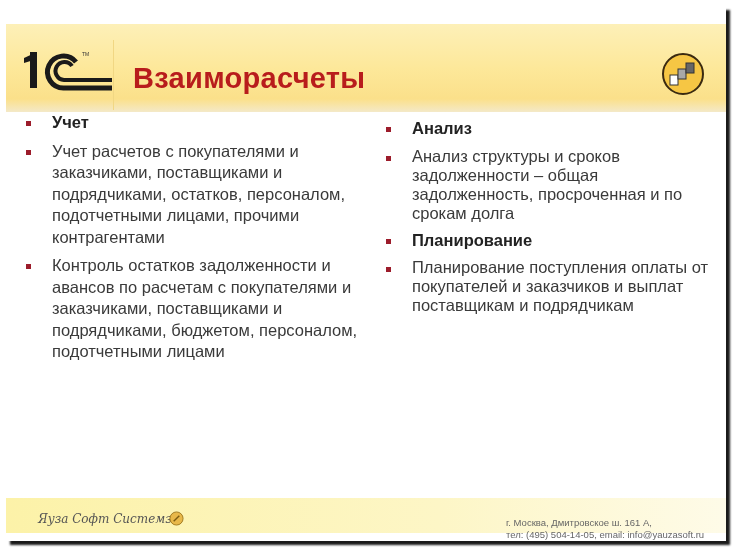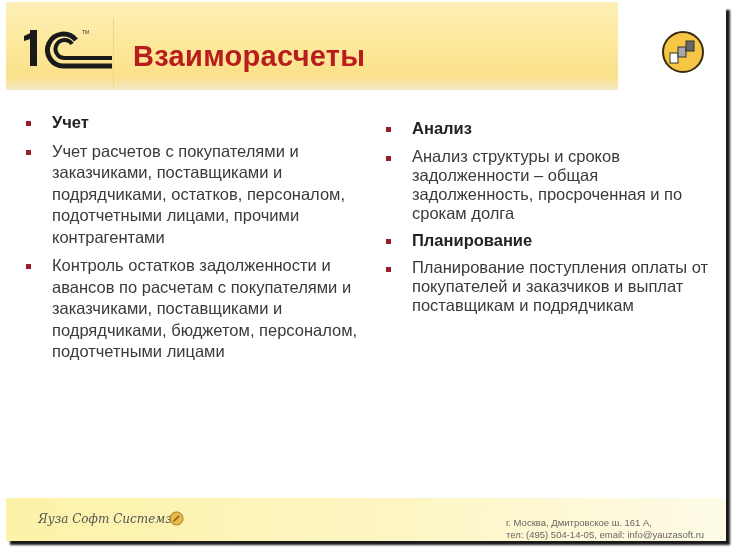--- a/index.html
+++ b/index.html
@@ -1,31 +1,31 @@
 <!DOCTYPE html>
 <html><head>
 <meta charset="utf-8">
 <style>
   html, body { margin:0; padding:0; }
   body { width:735px; height:551px; background:#ffffff; position:relative; overflow:hidden; font-family:"Liberation Sans", sans-serif; }
   .slide { position:absolute; left:6px; top:6px; width:720px; height:535px; background:#fff;
            box-shadow: 4px 4px 2px #1a1a1a; }
-  .header { position:absolute; left:6px; top:2px; width:612px; height:88px;
+  .header { position:absolute; left:6px; top:24px; width:720px; height:88px;
             background: linear-gradient(to bottom, #fdf0b8 0%, #fde89a 50%, #fbe08a 85%, #f4e9c8 100%); }
   .logo { position:absolute; left:18px; top:22px; width:90px; height:50px; }
   .divider { position:absolute; left:107px; top:16px; width:1px; height:70px; background:#f1d783; }
   .title { position:absolute; left:127px; top:38px; font-size:29px; font-weight:bold; color:#b81c1c; letter-spacing:0.3px; }
   .badge { position:absolute; left:655px; top:28px; width:44px; height:44px; }
   .col { position:absolute; }
   .col-left { left:26px; top:112px; width:345px; }
   .col-right { left:386px; top:118px; width:330px; }
   .item { position:relative; padding-left:26px; margin-bottom:7px; color:#3a3a3a; font-size:16.5px; line-height:21.5px; }
   .item.head { font-weight:bold; color:#222; }
   .bullet { position:absolute; left:0; top:9px; width:5px; height:5px; background:#9c1c2b; }
-  .footer { position:absolute; left:6px; top:498px; width:720px; height:43px;
+  .footer { position:absolute; left:6px; top:498px; width:720px; height:35px;
             background: linear-gradient(to right, #fcf2a8 0%, #fdf6c6 60%, #fefbe8 100%); }
   .company { position:absolute; left:32px; top:14px; font-family:"DejaVu Serif", serif; font-style:italic; font-size:12px; color:#555; }
   .company-icon { position:absolute; left:163px; top:13px; width:15px; height:15px; }
   .addr { position:absolute; left:500px; top:9px; font-size:9.5px; color:#666; line-height:12px;margin-top:10px; }
 </style>
 </head>
 <body>
 
 <div class="slide"></div>
 

